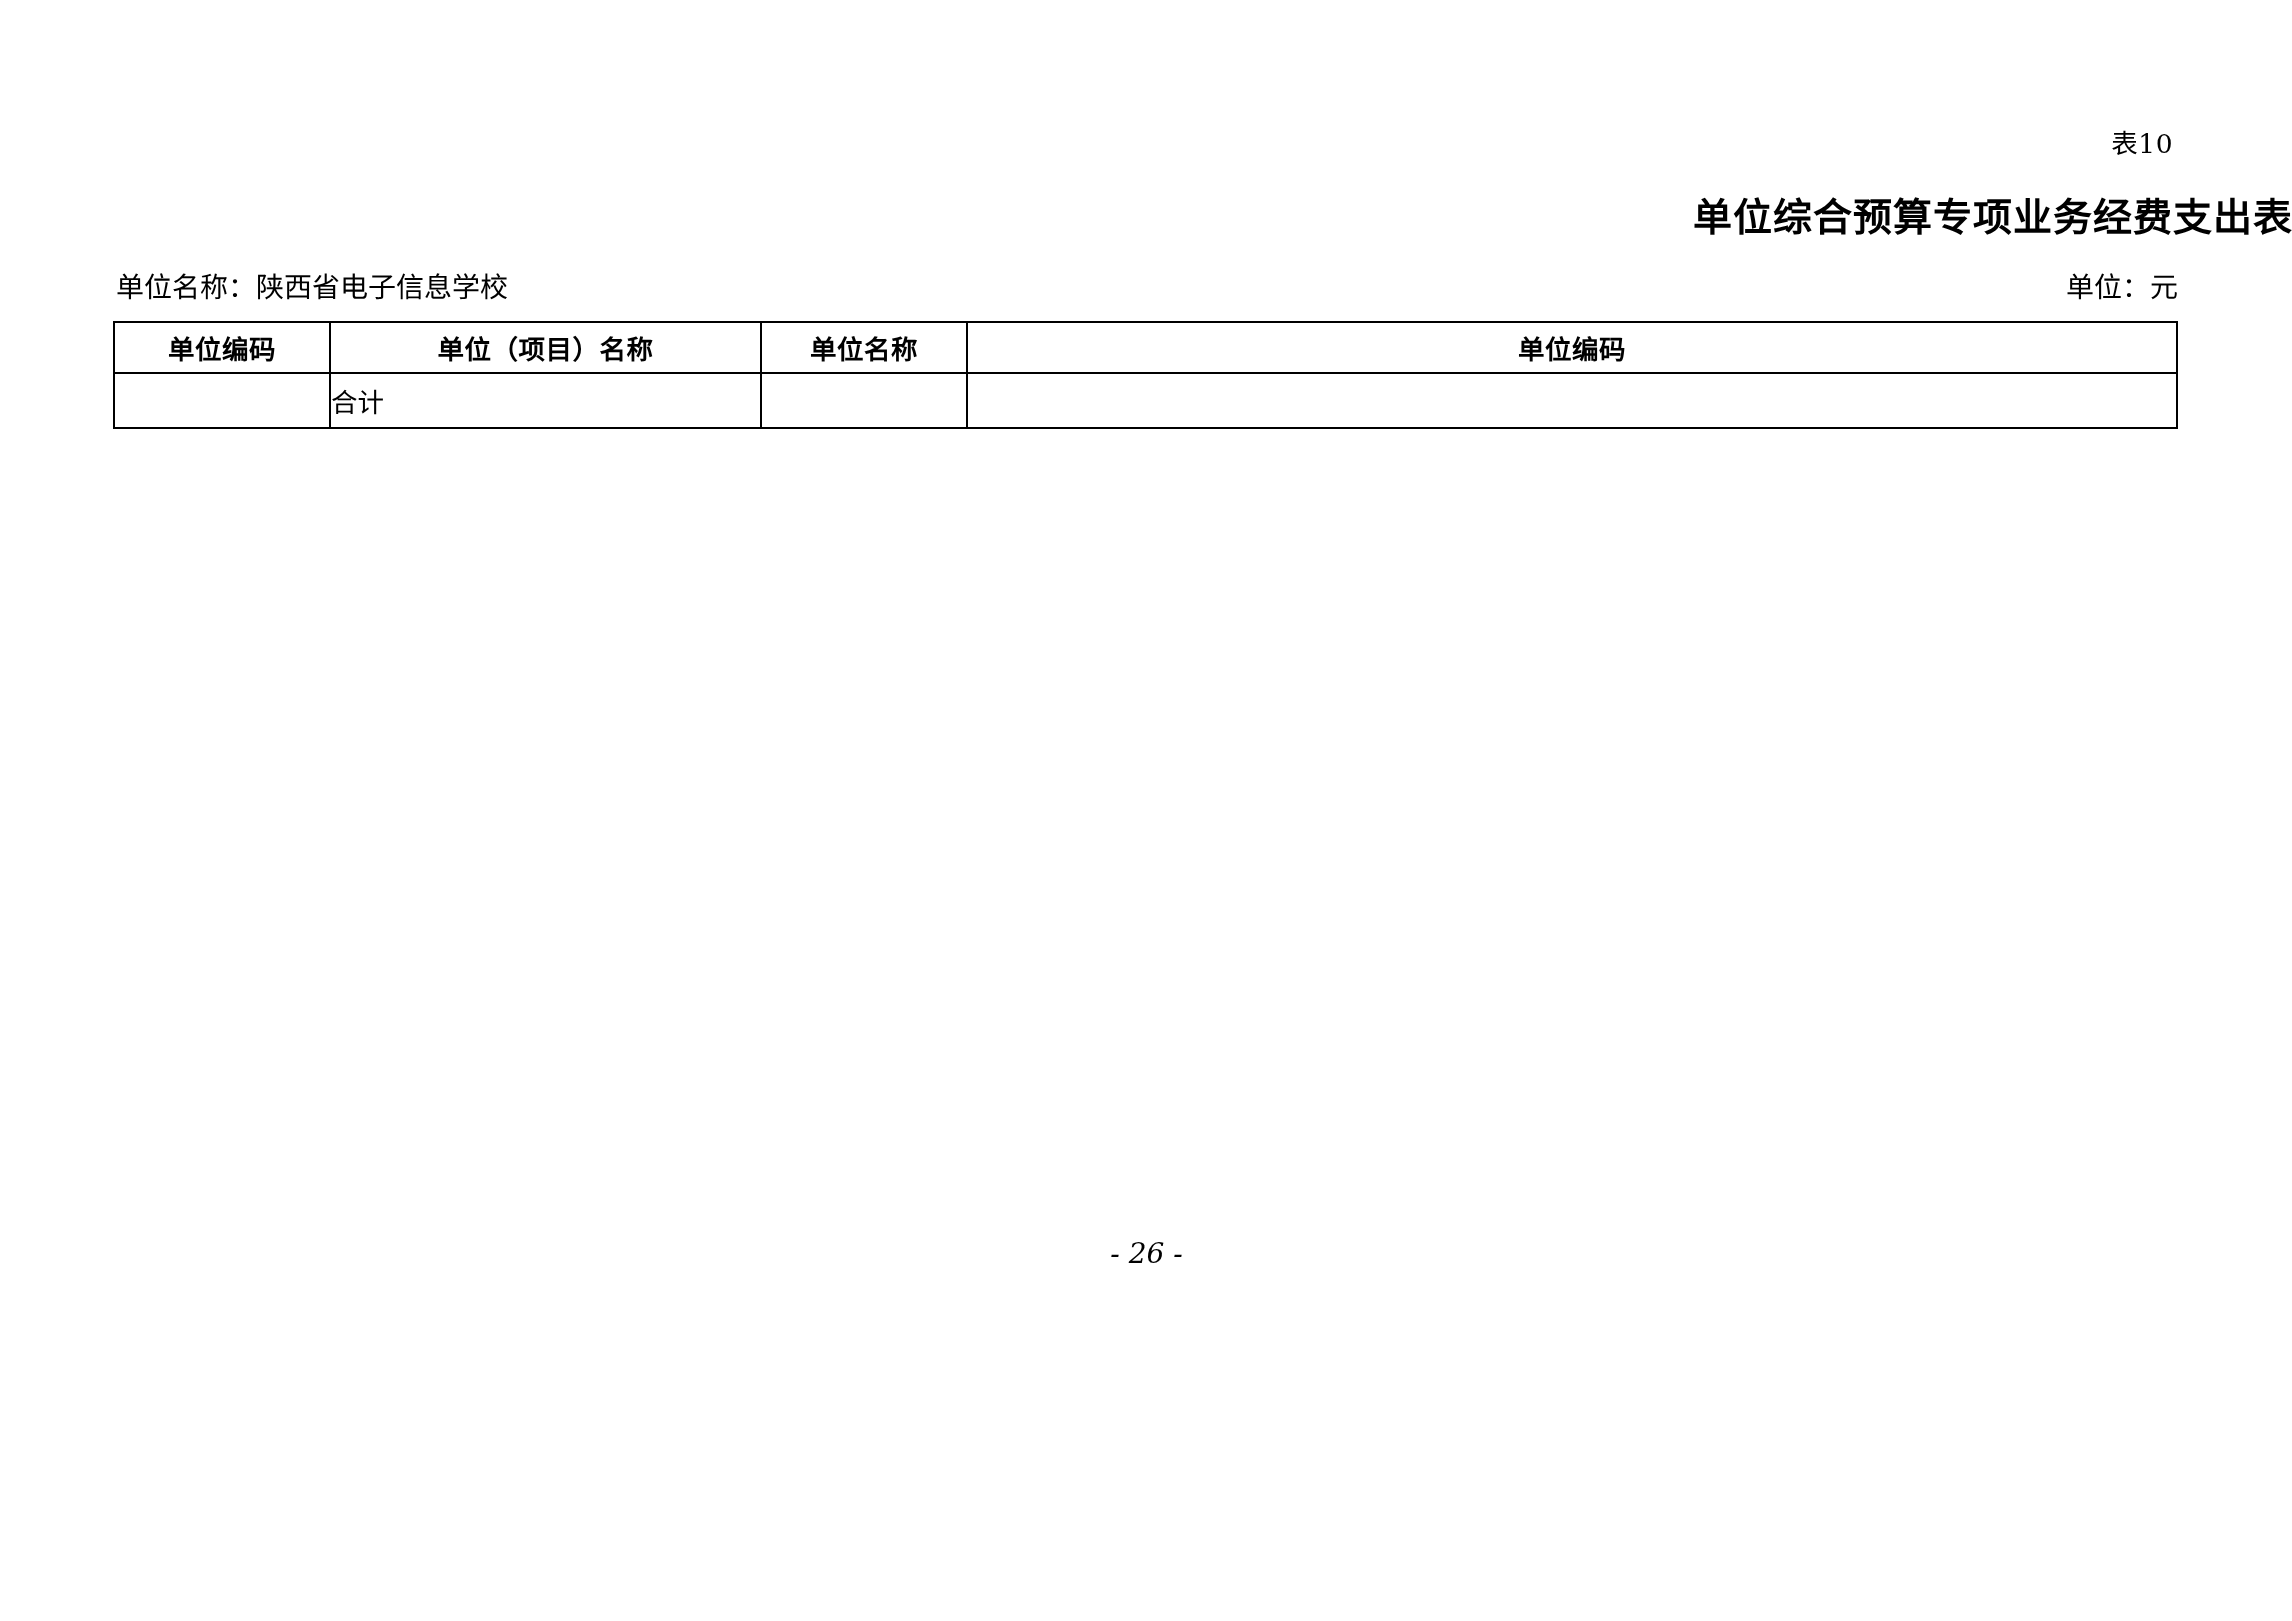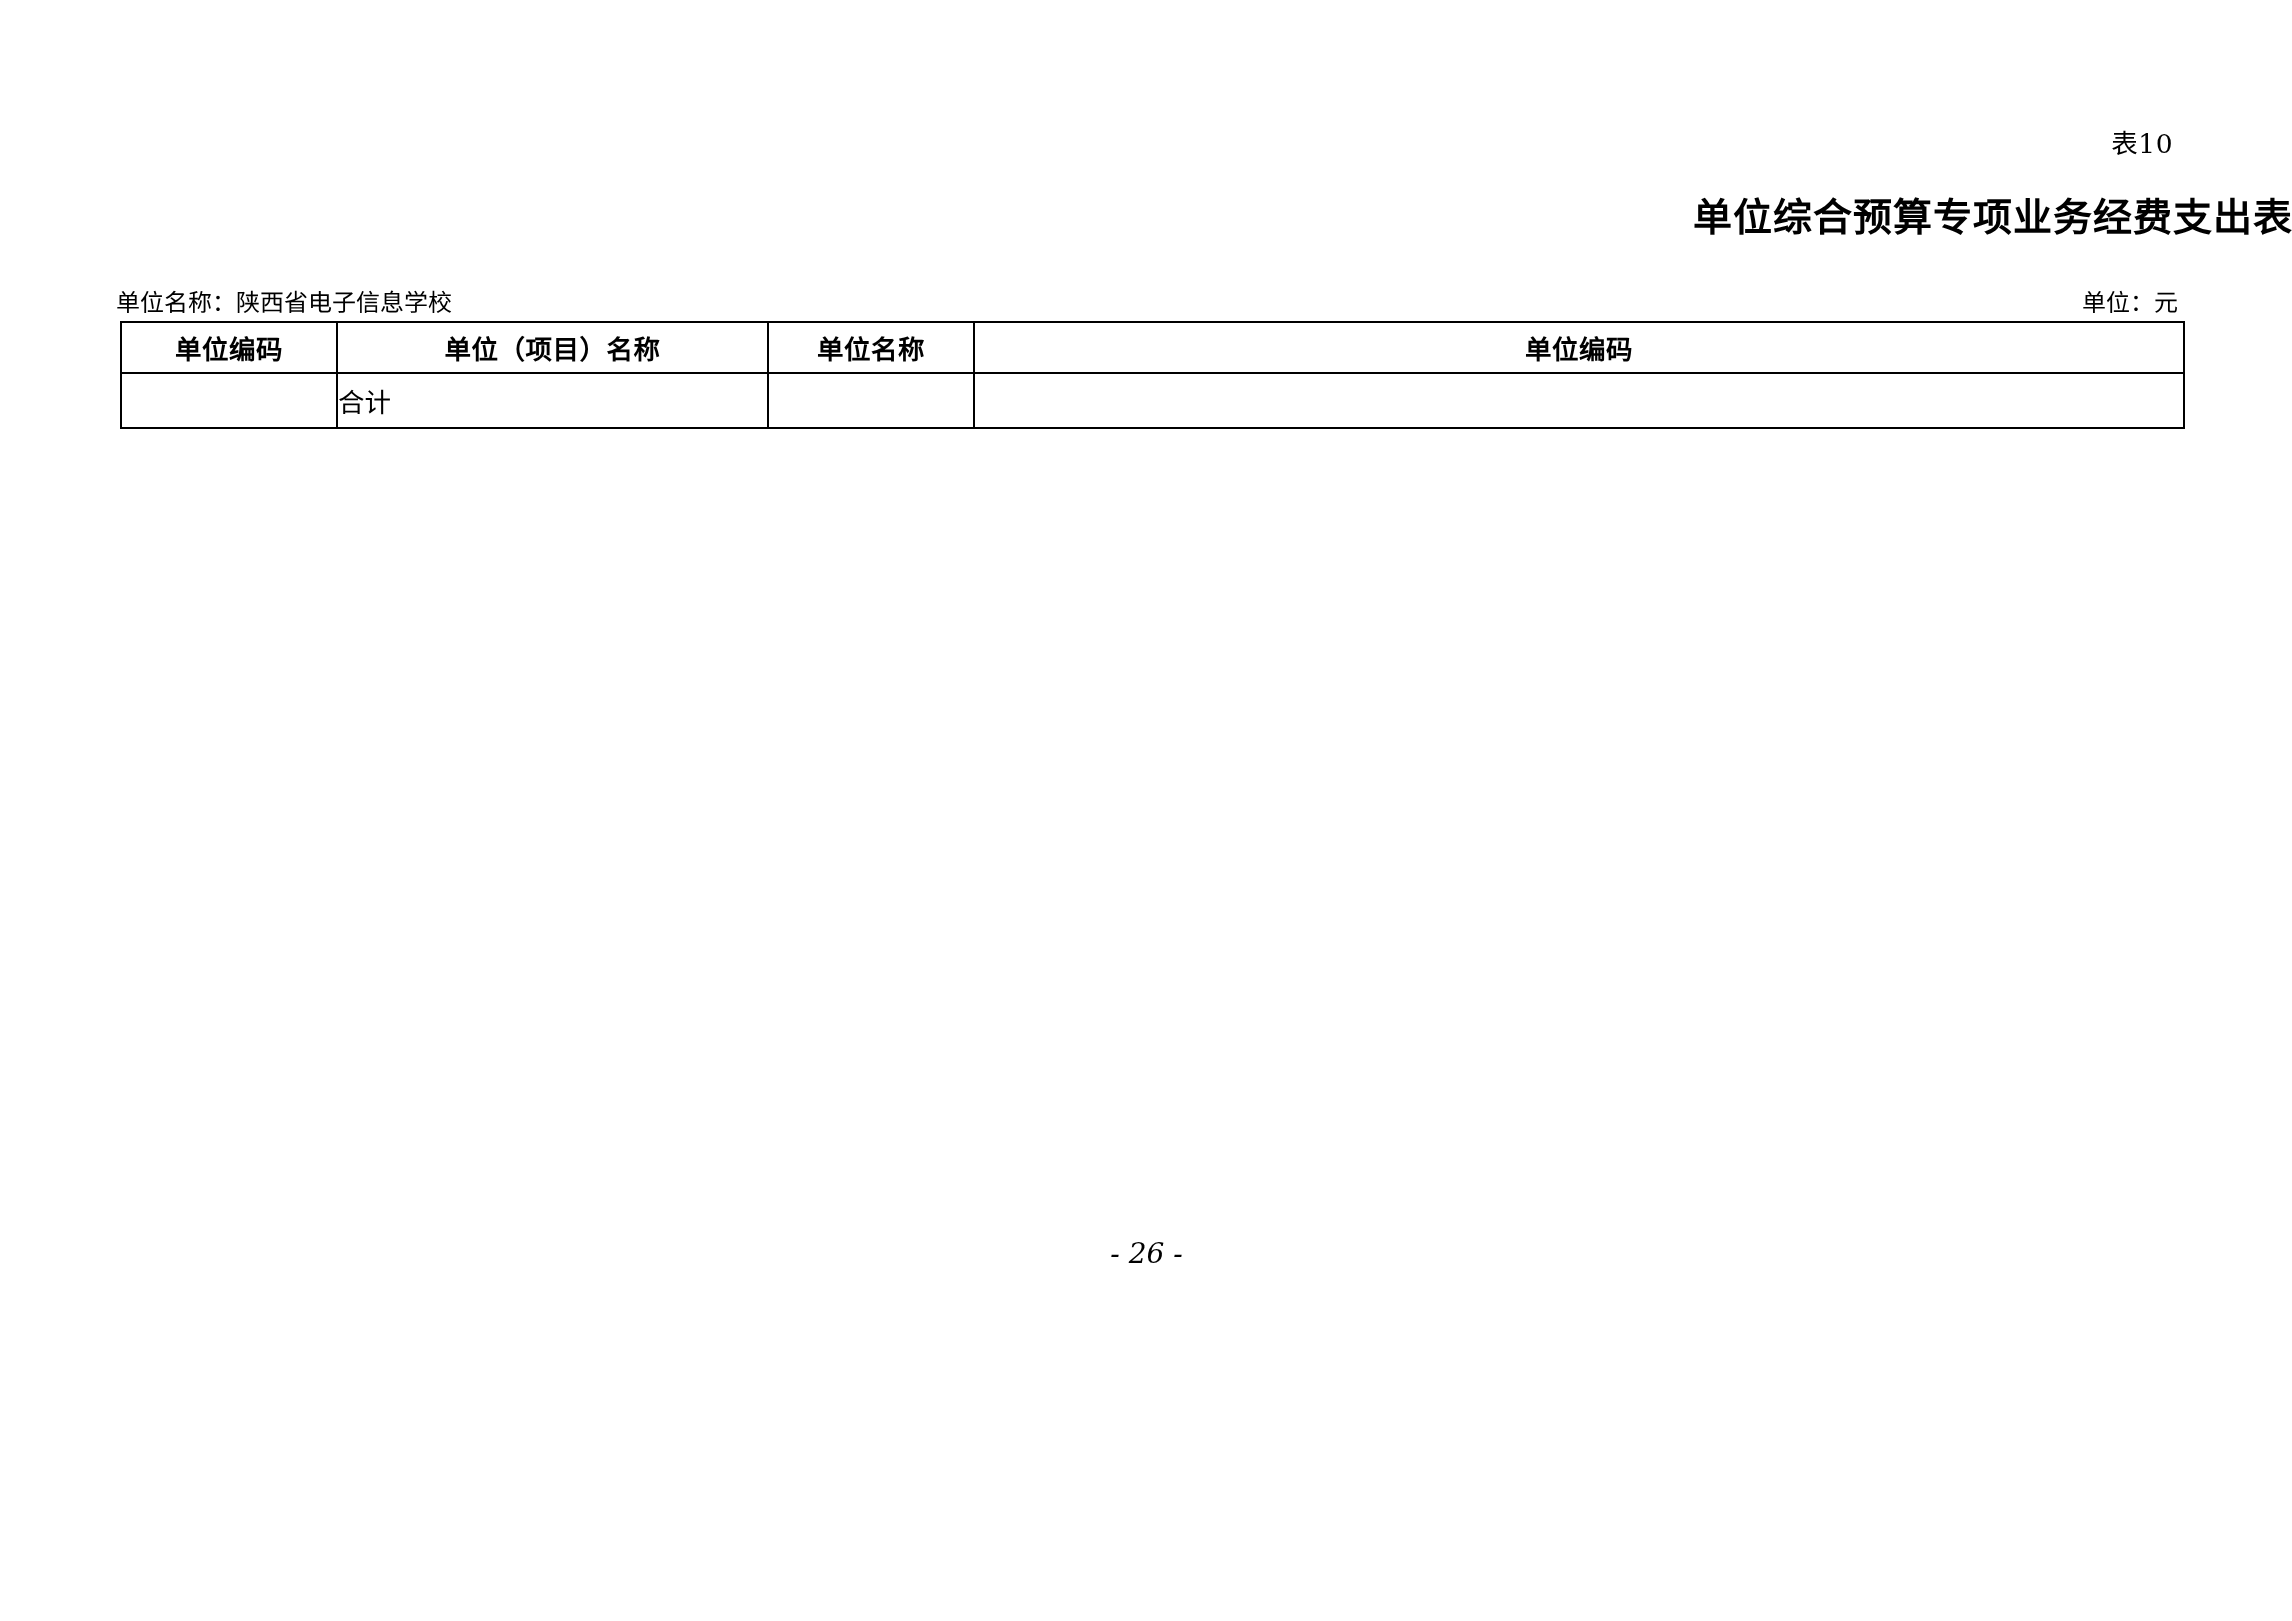--- a/index.html
+++ b/index.html
@@ -42,40 +42,40 @@
     text-align: right;
     font-size: 39px;
     font-weight: bold;
     letter-spacing: 1px;
     font-family: "DejaVu Sans", "Liberation Sans", sans-serif;
   }
 
   
   .info-row {
     position: absolute;
-    top: 283px;
+    top: 265px;
     left: 116px;
     width: 2062px;
     display: flex;
     justify-content: space-between;
     align-items: baseline;
-    font-size: 24px;
+    font-size: 28px;
   }
   .info-left {
     white-space: nowrap;
   }
   .info-right {
     white-space: nowrap;
   }
 
   
   .budget-table {
     position: absolute;
     top: 321px;
-    left: 120px;
+    left: 113px;
     width: 2062px;
     border-collapse: collapse;
     table-layout: fixed;
     padding-left: 12px;
   }
   .budget-table th,
   .budget-table td {
     border: 2px solid #000000;
     font-size: 26.5px;
     padding: 0;

